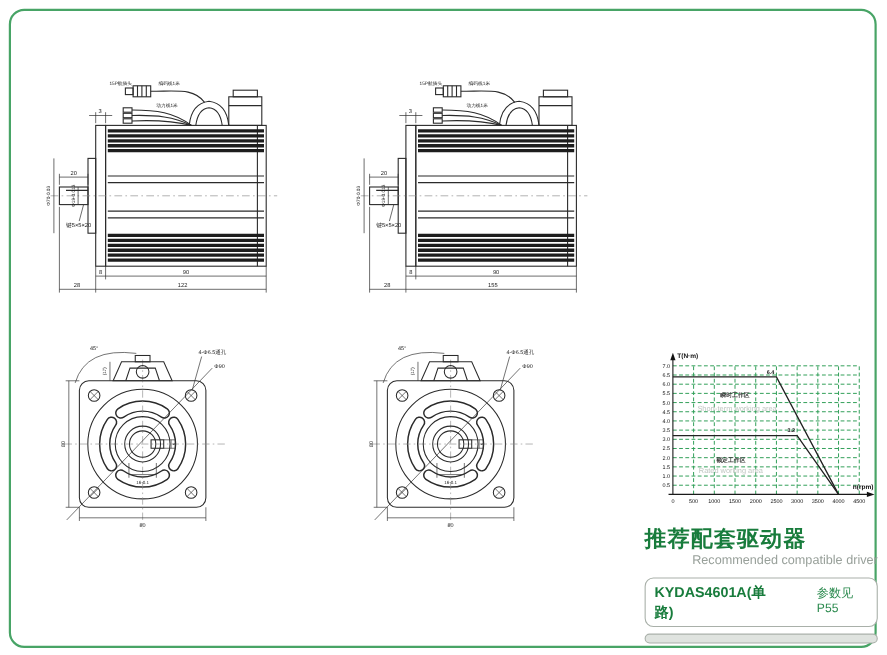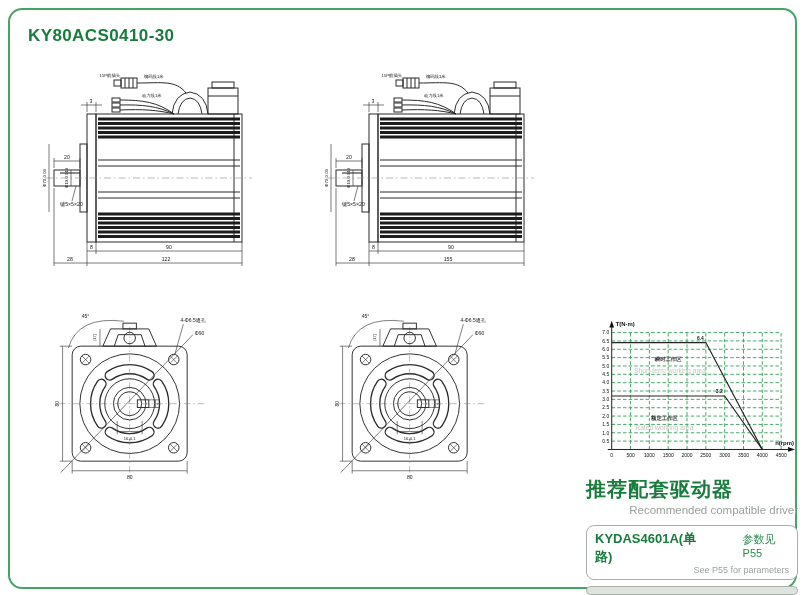--- a/index.html
+++ b/index.html
@@ -43,21 +43,20 @@
   .card-model{font-size:13px;font-weight:bold;color:#187c3c;}
   .card-ref-zh{font-size:11px;color:#2b8a4e;}
   .card-ref-en{text-align:right;font-size:9px;color:#9aa29c;line-height:1.1;}
 </style>
 </head>
 <body>
 
 <div class="page">
   <div class="frame"></div>
 
-  <div class="title" id="title-left">KY80ACS0410-30</div>
 
   <div class="drawing" id="side-a" style="left:24px;top:72px;">
   <svg width="240" height="205" viewBox="0 0 240 205">
     <g>
       <rect class="ln" x="72" y="42" width="146" height="128"></rect>
       <line class="ln" x1="210" y1="42" x2="210" y2="170"></line>
       <rect class="ln" x="63" y="42" width="9" height="128"></rect>
       <rect class="ln" x="56" y="72" width="7" height="68"></rect>
       <rect class="ln" x="30" y="98" width="26" height="16"></rect>
       <line class="thin" x1="36" y1="101" x2="56" y2="101"></line>
@@ -432,18 +431,17 @@
   </div>
 
   <div class="driver">
     <div class="driver-title-zh">推荐配套驱动器</div>
     <div class="driver-title-en">Recommended compatible driver</div>
     <div class="driver-card card-0">
       <div class="card-row">
         <span class="card-model">KYDAS4601A(单路)</span>
         <span class="card-ref-zh">参数见P55</span>
       </div>
-      <div class="card-ref-en">See P55 for parameters</div>
     </div>
     <div class="driver-card card-1">
     </div>
   </div>
 </div>
 
 </body></html>

